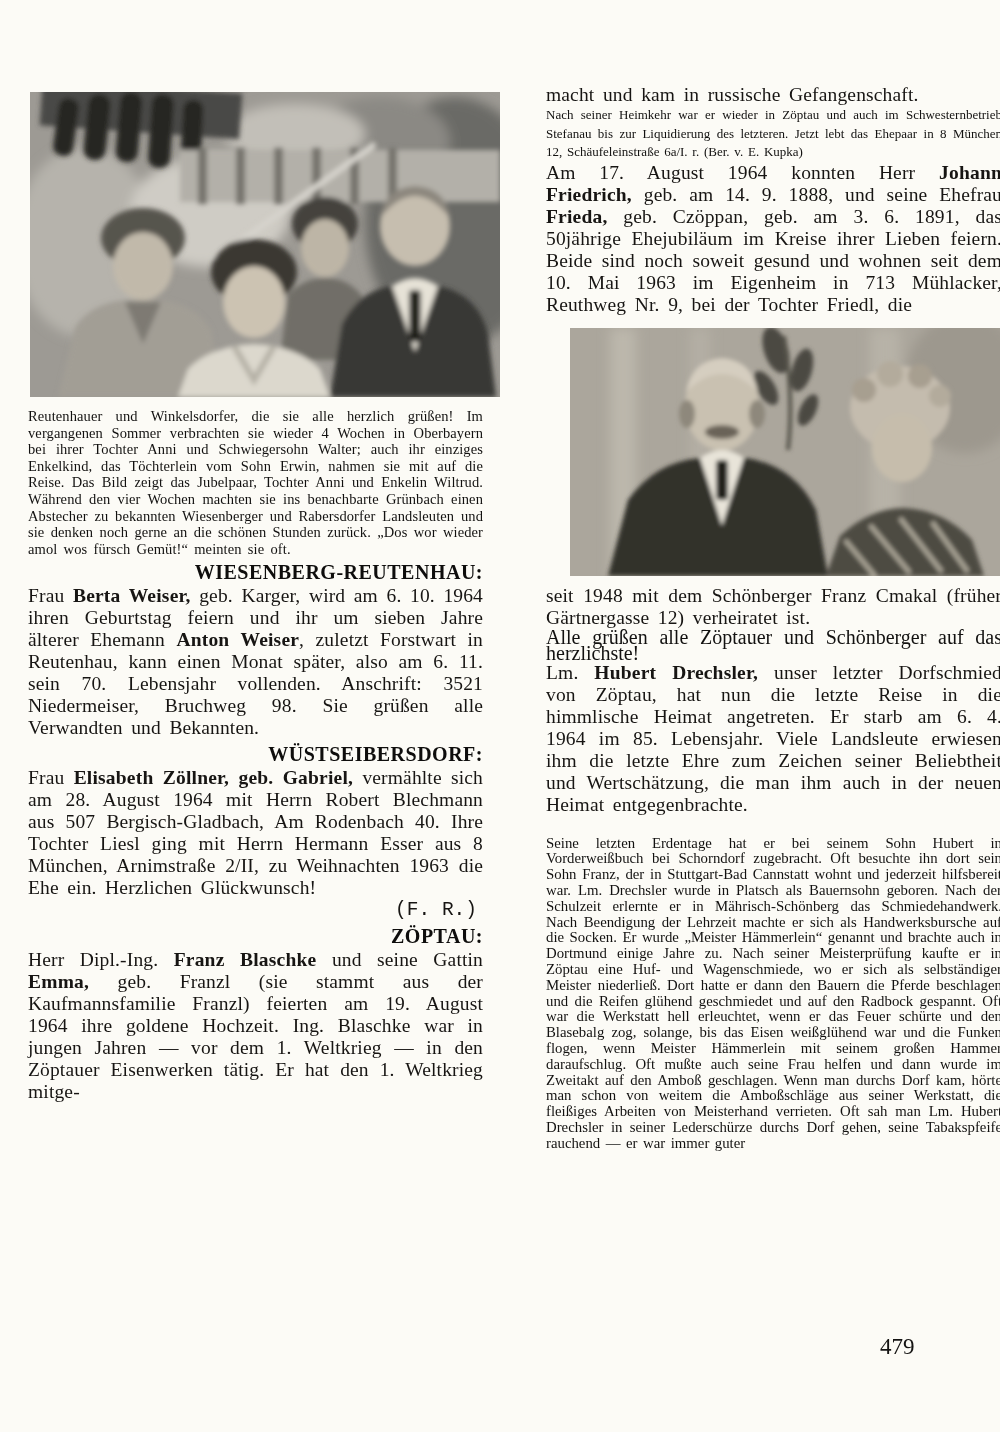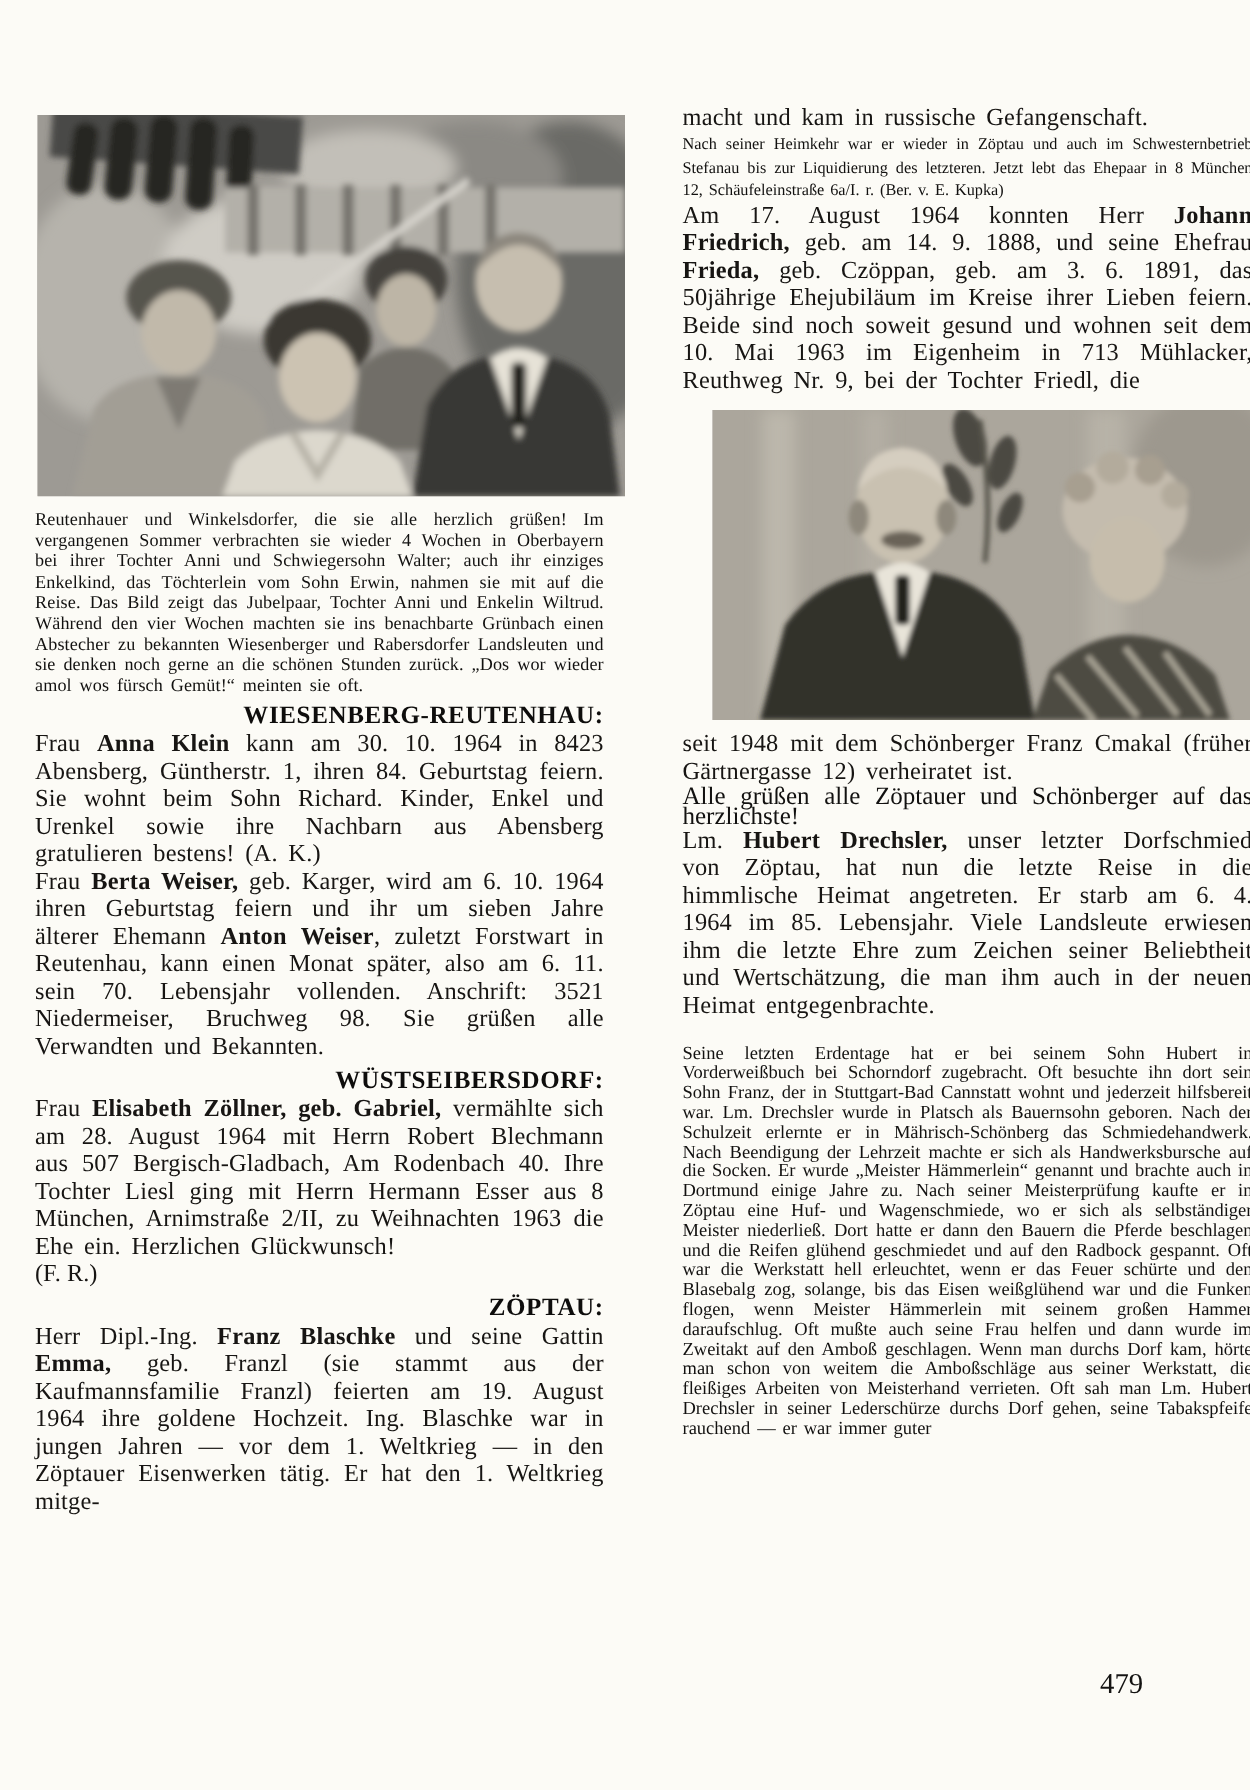--- a/index.html
+++ b/index.html
@@ -28,21 +28,21 @@
     font-size:20px;font-weight:bold;line-height:23px;
     letter-spacing:0.5px;margin:4px 0 1px 0;color:#0e0d0c;text-align:right;
   }
   h3.h{margin-top:4px;margin-bottom:1px;}
   .body{
     font-size:19.5px;line-height:22px;
     text-align:justify;word-spacing:3.5px;letter-spacing:0.15px;
   }
   .body b{font-weight:bold;letter-spacing:0.2px;}
   .sig{
-    font-size:19.5px;line-height:22px;text-align:left;padding-right:6px;
+    font-size:19.5px;line-height:22px;text-align:right;padding-right:6px;font-family:Liberation Mono, monospace;
   }
   .small{text-align:justify;color:#121110;}
   .lh18{font-size:13px;line-height:18.6px;word-spacing:1.5px;}
   .lh16{font-size:20px;line-height:16.4px;word-spacing:1.5px;}
   .lh155{font-size:14.8px;line-height:15.8px;word-spacing:1.8px;margin-top:20px;}
   .pagenum{
     position:absolute;top:1334px;right:30px;width:90px;
     text-align:left;font-size:23px;line-height:26px;color:#141312;
   }
 </style>
@@ -112,21 +112,20 @@
           <ellipse cx="224" cy="210" rx="31" ry="36" fill="#ccc3b2"></ellipse>
           <path d="M148 305 L158 277 Q180 254 224 252 Q268 254 290 277 L300 305 Z" fill="#dcd8cd"></path>
           <path d="M204 254 L224 288 L244 254" fill="none" stroke="#b5b1a6" stroke-width="6"></path>
         </g>
       </g>
     </svg>
 
     <p class="caption">Reutenhauer und Winkelsdorfer, die sie alle herzlich grüßen! Im vergangenen Sommer verbrachten sie wieder 4 Wochen in Oberbayern bei ihrer Tochter Anni und Schwiegersohn Walter; auch ihr einziges Enkelkind, das Töchterlein vom Sohn Erwin, nahmen sie mit auf die Reise. Das Bild zeigt das Jubelpaar, Tochter Anni und Enkelin Wiltrud. Während den vier Wochen machten sie ins benachbarte Grünbach einen Abstecher zu bekannten Wiesenberger und Rabersdorfer Landsleuten und sie denken noch gerne an die schönen Stunden zurück. „Dos wor wieder amol wos fürsch Gemüt!“ meinten sie oft.</p>
 
     <h3 class="h">WIESENBERG-REUTENHAU:</h3>
-    <p class="body"><span>Frau </span><b>Anna Klein</b><span> kann am 30. 10. 1964 in 8423 Abensberg, Güntherstr. 1, ihren 84. Geburtstag feiern. Sie wohnt beim Sohn Richard. Kinder, Enkel und Urenkel sowie ihre Nachbarn aus Abensberg gratulieren bestens! (A. K.)</span></p>
     <p class="body"><span>Frau </span><b>Berta Weiser,</b><span> geb. Karger, wird am 6. 10. 1964 ihren Geburtstag feiern und ihr um sieben Jahre älterer Ehemann </span><b>Anton Weiser</b><span>, zuletzt Forstwart in Reutenhau, kann einen Monat später, also am 6. 11. sein 70. Lebensjahr vollenden. Anschrift: 3521 Niedermeiser, Bruchweg 98. Sie grüßen alle Verwandten und Bekannten.</span></p>
 
     <h3 class="h">WÜSTSEIBERSDORF:</h3>
     <p class="body"><span>Frau </span><b>Elisabeth Zöllner, geb. Gabriel,</b><span> vermählte sich am 28. August 1964 mit Herrn Robert Blechmann aus 507 Bergisch-Gladbach, Am Rodenbach 40. Ihre Tochter Liesl ging mit Herrn Hermann Esser aus 8 München, Arnimstraße 2/II, zu Weihnachten 1963 die Ehe ein. Herzlichen Glückwunsch!</span></p>
     <p class="sig">(F. R.)</p>
 
     <h3 class="h">ZÖPTAU:</h3>
     <p class="body"><span>Herr Dipl.-Ing. </span><b>Franz Blaschke</b><span> und seine Gattin </span><b>Emma,</b><span> geb. Franzl (sie stammt aus der Kaufmannsfamilie Franzl) feierten am 19. August 1964 ihre goldene Hochzeit. Ing. Blaschke war in jungen Jahren — vor dem 1. Weltkrieg — in den Zöptauer Eisenwerken tätig. Er hat den 1. Weltkrieg mitge-</span></p>
   </div>
 

